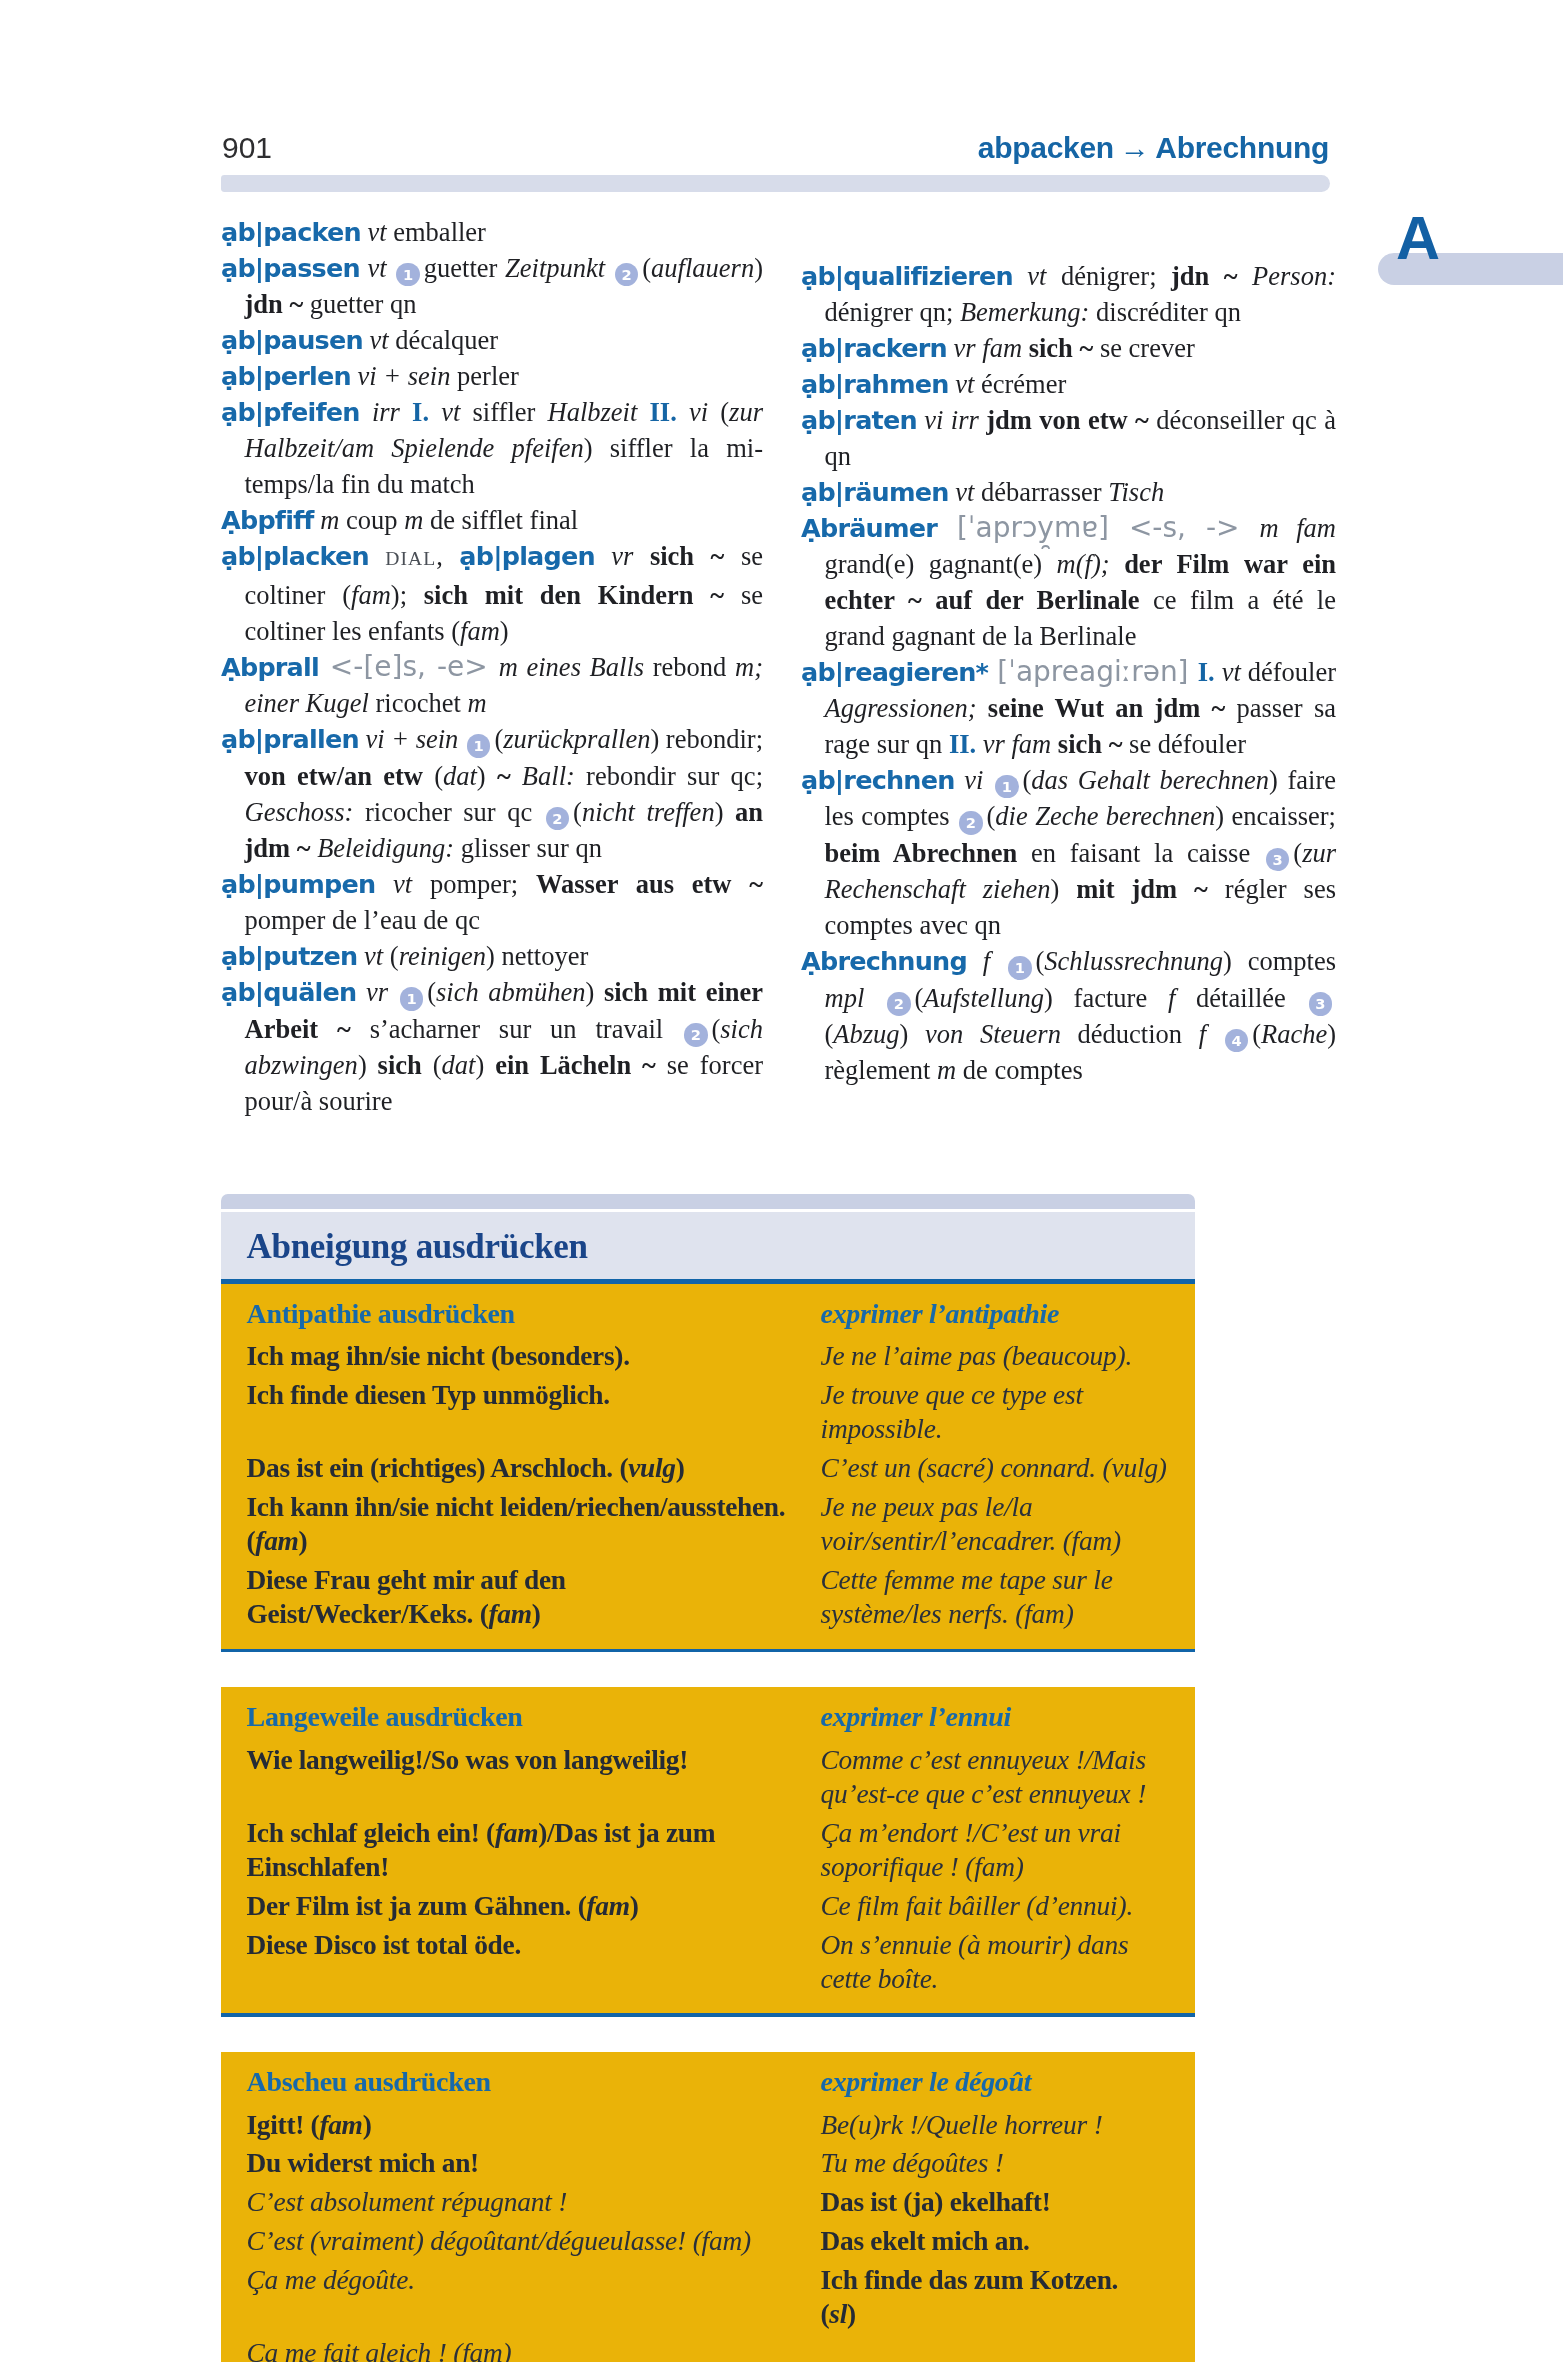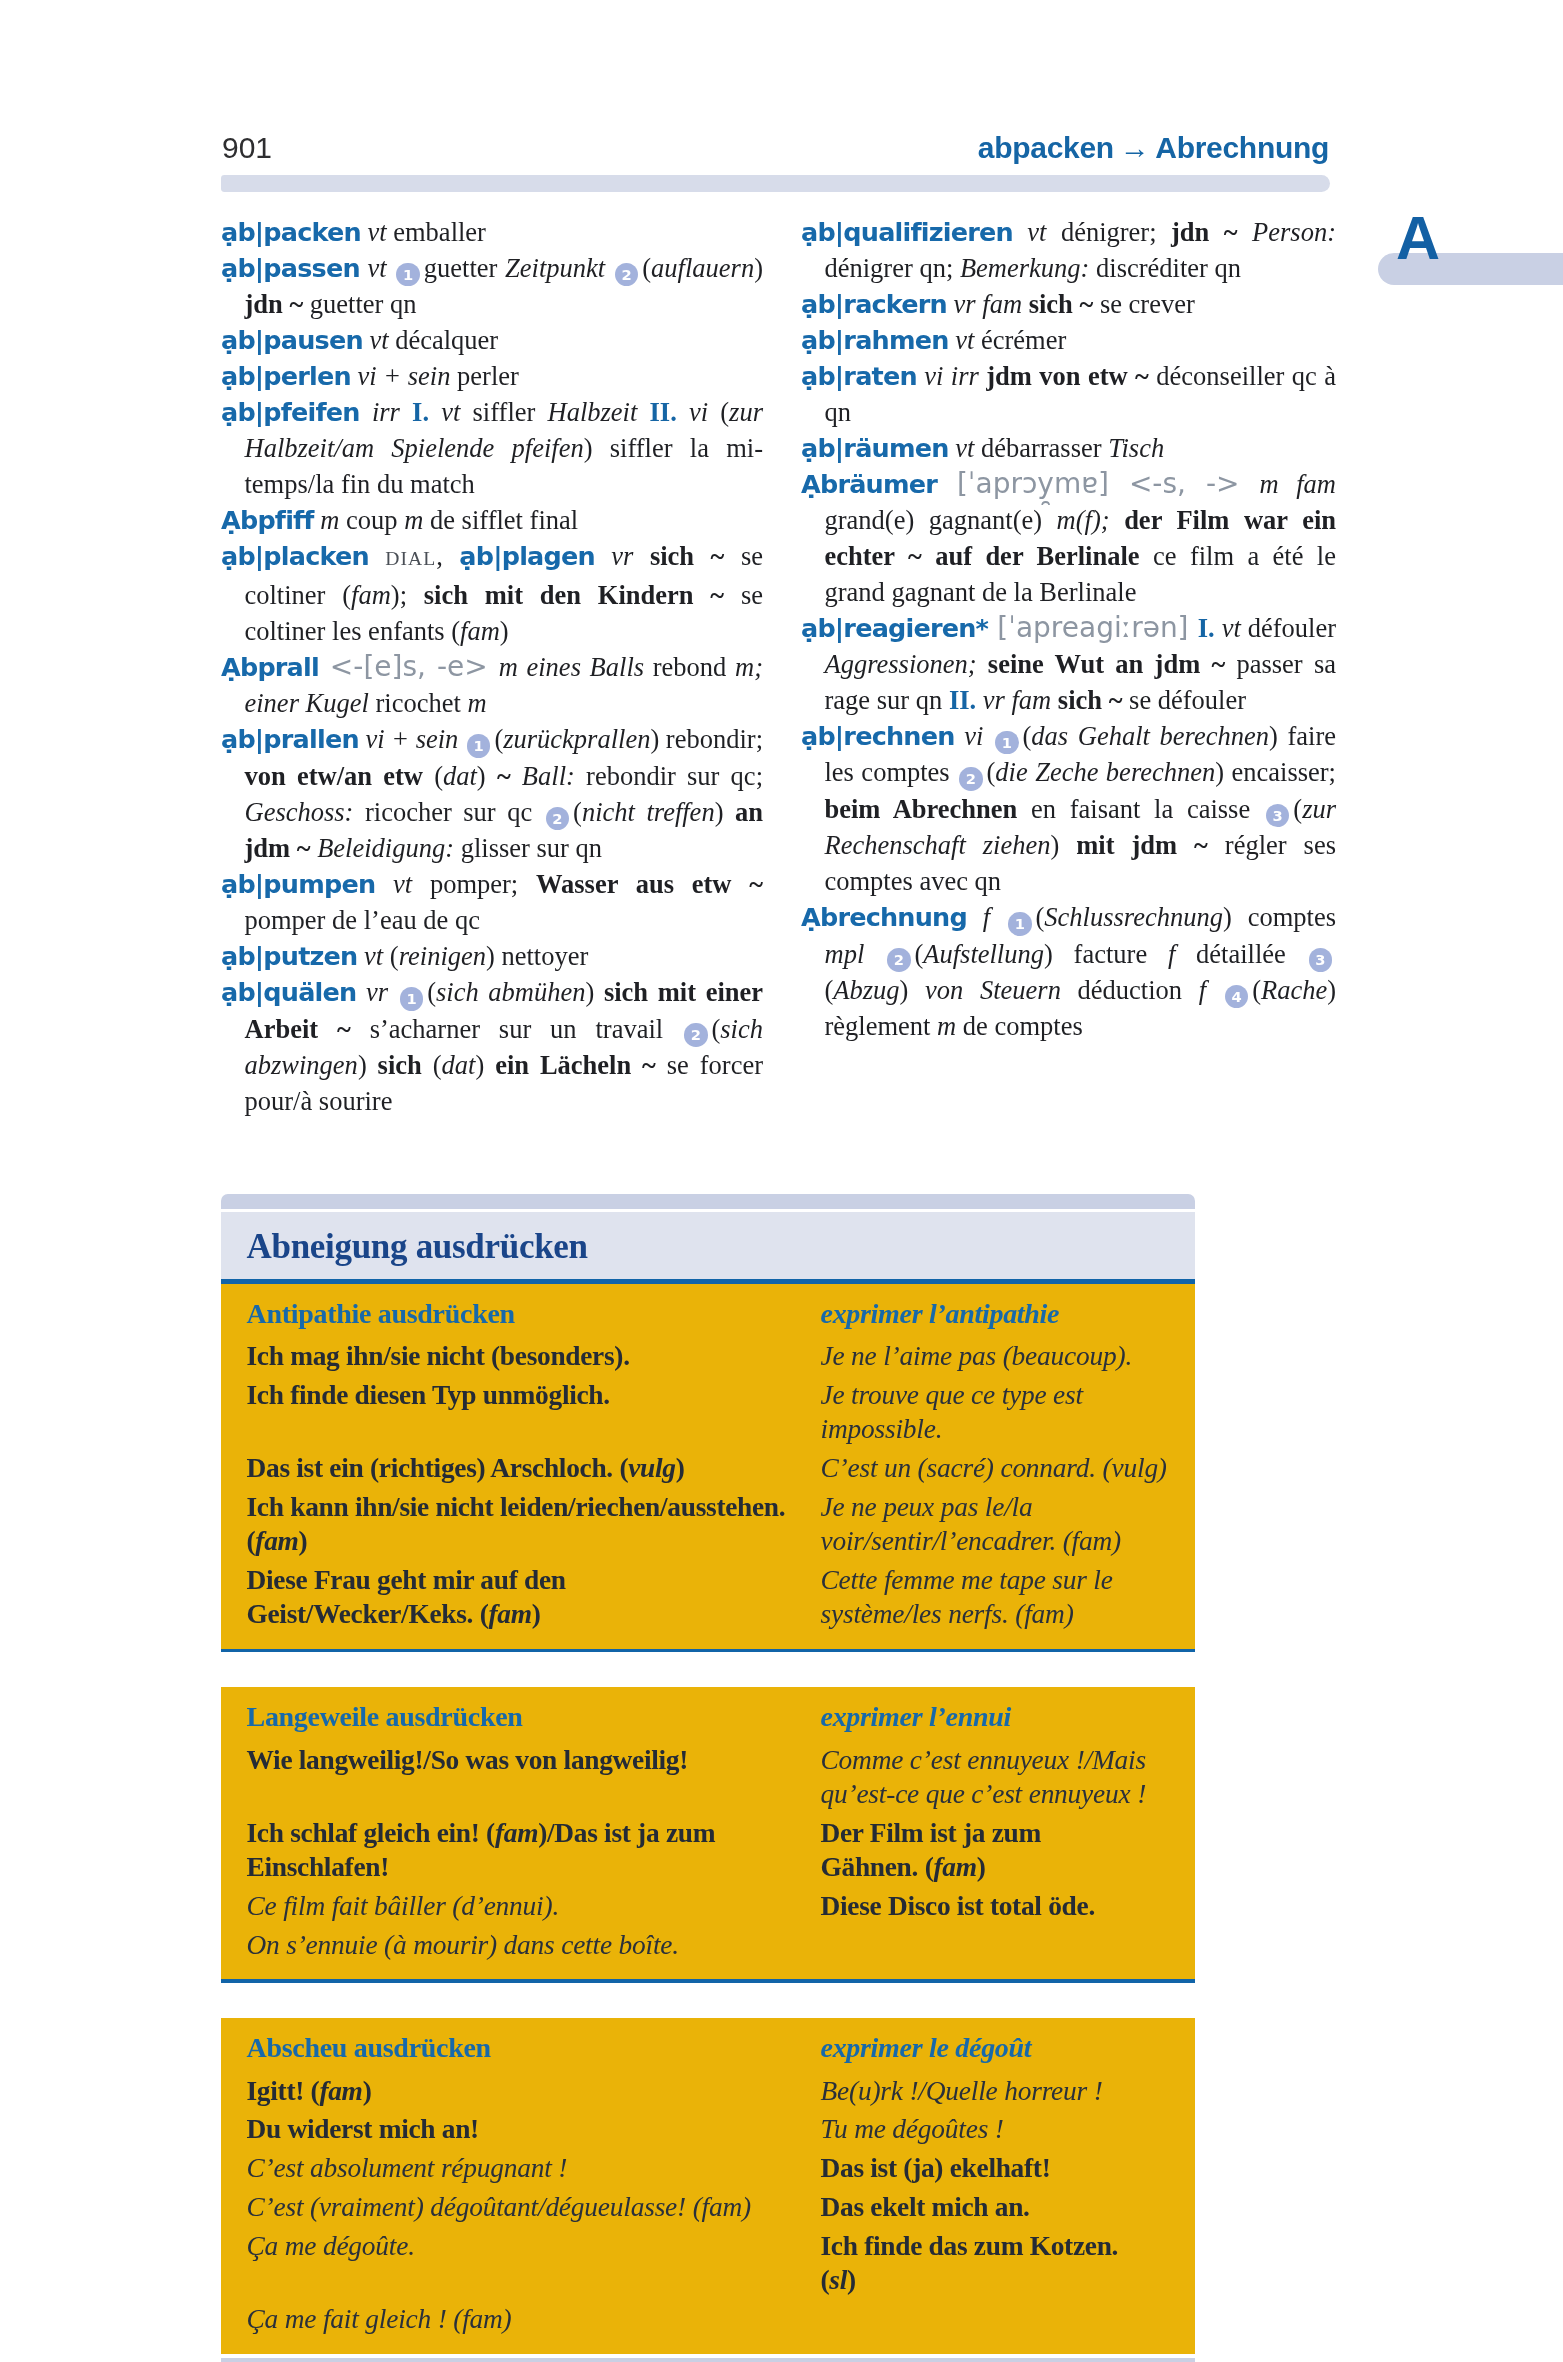--- a/index.html
+++ b/index.html
@@ -35,21 +35,21 @@
   }
   .a-tab-letter{
     position:absolute;left:1396px;top:208px;
     font-family:"Liberation Sans",sans-serif;
     font-size:61px;font-weight:bold;color:#1360a4;line-height:1;
   }
 
   
   .dict-col{position:absolute;top:214px;}
   #col-left{left:221px;width:542px;}
-  #col-right{left:801px;width:535px;}
+  #col-right{left:801px;width:535px;margin-top:44px;}
   .entry{
     margin:0;padding-left:23.5px;text-indent:-23.5px;
     text-align:justify;font-size:26.5px;line-height:36px;
     color:#1f2024;hyphens:none;
   }
   .sg-hw{
     font-family:"DejaVu Sans",sans-serif;font-weight:bold;color:#1769aa;
     font-size:25.5px;letter-spacing:-0.8px;
   }
   .sg-i{font-style:italic;}
@@ -159,20 +159,21 @@
       </section>
       <div class="sep-line"></div>
       <div class="sep-gap"></div>
       <section class="box-section">
         <div class="sec-grid">
           <div class="sec-head-de">Langeweile ausdrücken</div>
           <div class="sec-head-fr">exprimer l’ennui</div>
           <div class="phrase-de"><span>Wie langweilig!/So was von langweilig!</span></div>
           <div class="phrase-fr">Comme c’est ennuyeux !/Mais qu’est-ce que c’est ennuyeux !</div>
           <div class="phrase-de"><span>Ich schlaf gleich ein! (</span><span class="sg-i">fam</span><span>)/Das ist ja zum Einschlafen!</span></div>
+          <div class="phrase-fr">Ça m’endort !/C’est un vrai soporifique ! (fam)</div>
           <div class="phrase-de"><span>Der Film ist ja zum Gähnen. (</span><span class="sg-i">fam</span><span>)</span></div>
           <div class="phrase-fr">Ce film fait bâiller (d’ennui).</div>
           <div class="phrase-de"><span>Diese Disco ist total öde.</span></div>
           <div class="phrase-fr">On s’ennuie (à mourir) dans cette boîte.</div>
         </div>
       </section>
       <div class="sep-line"></div>
       <div class="sep-gap"></div>
       <section class="box-section">
         <div class="sec-grid">

